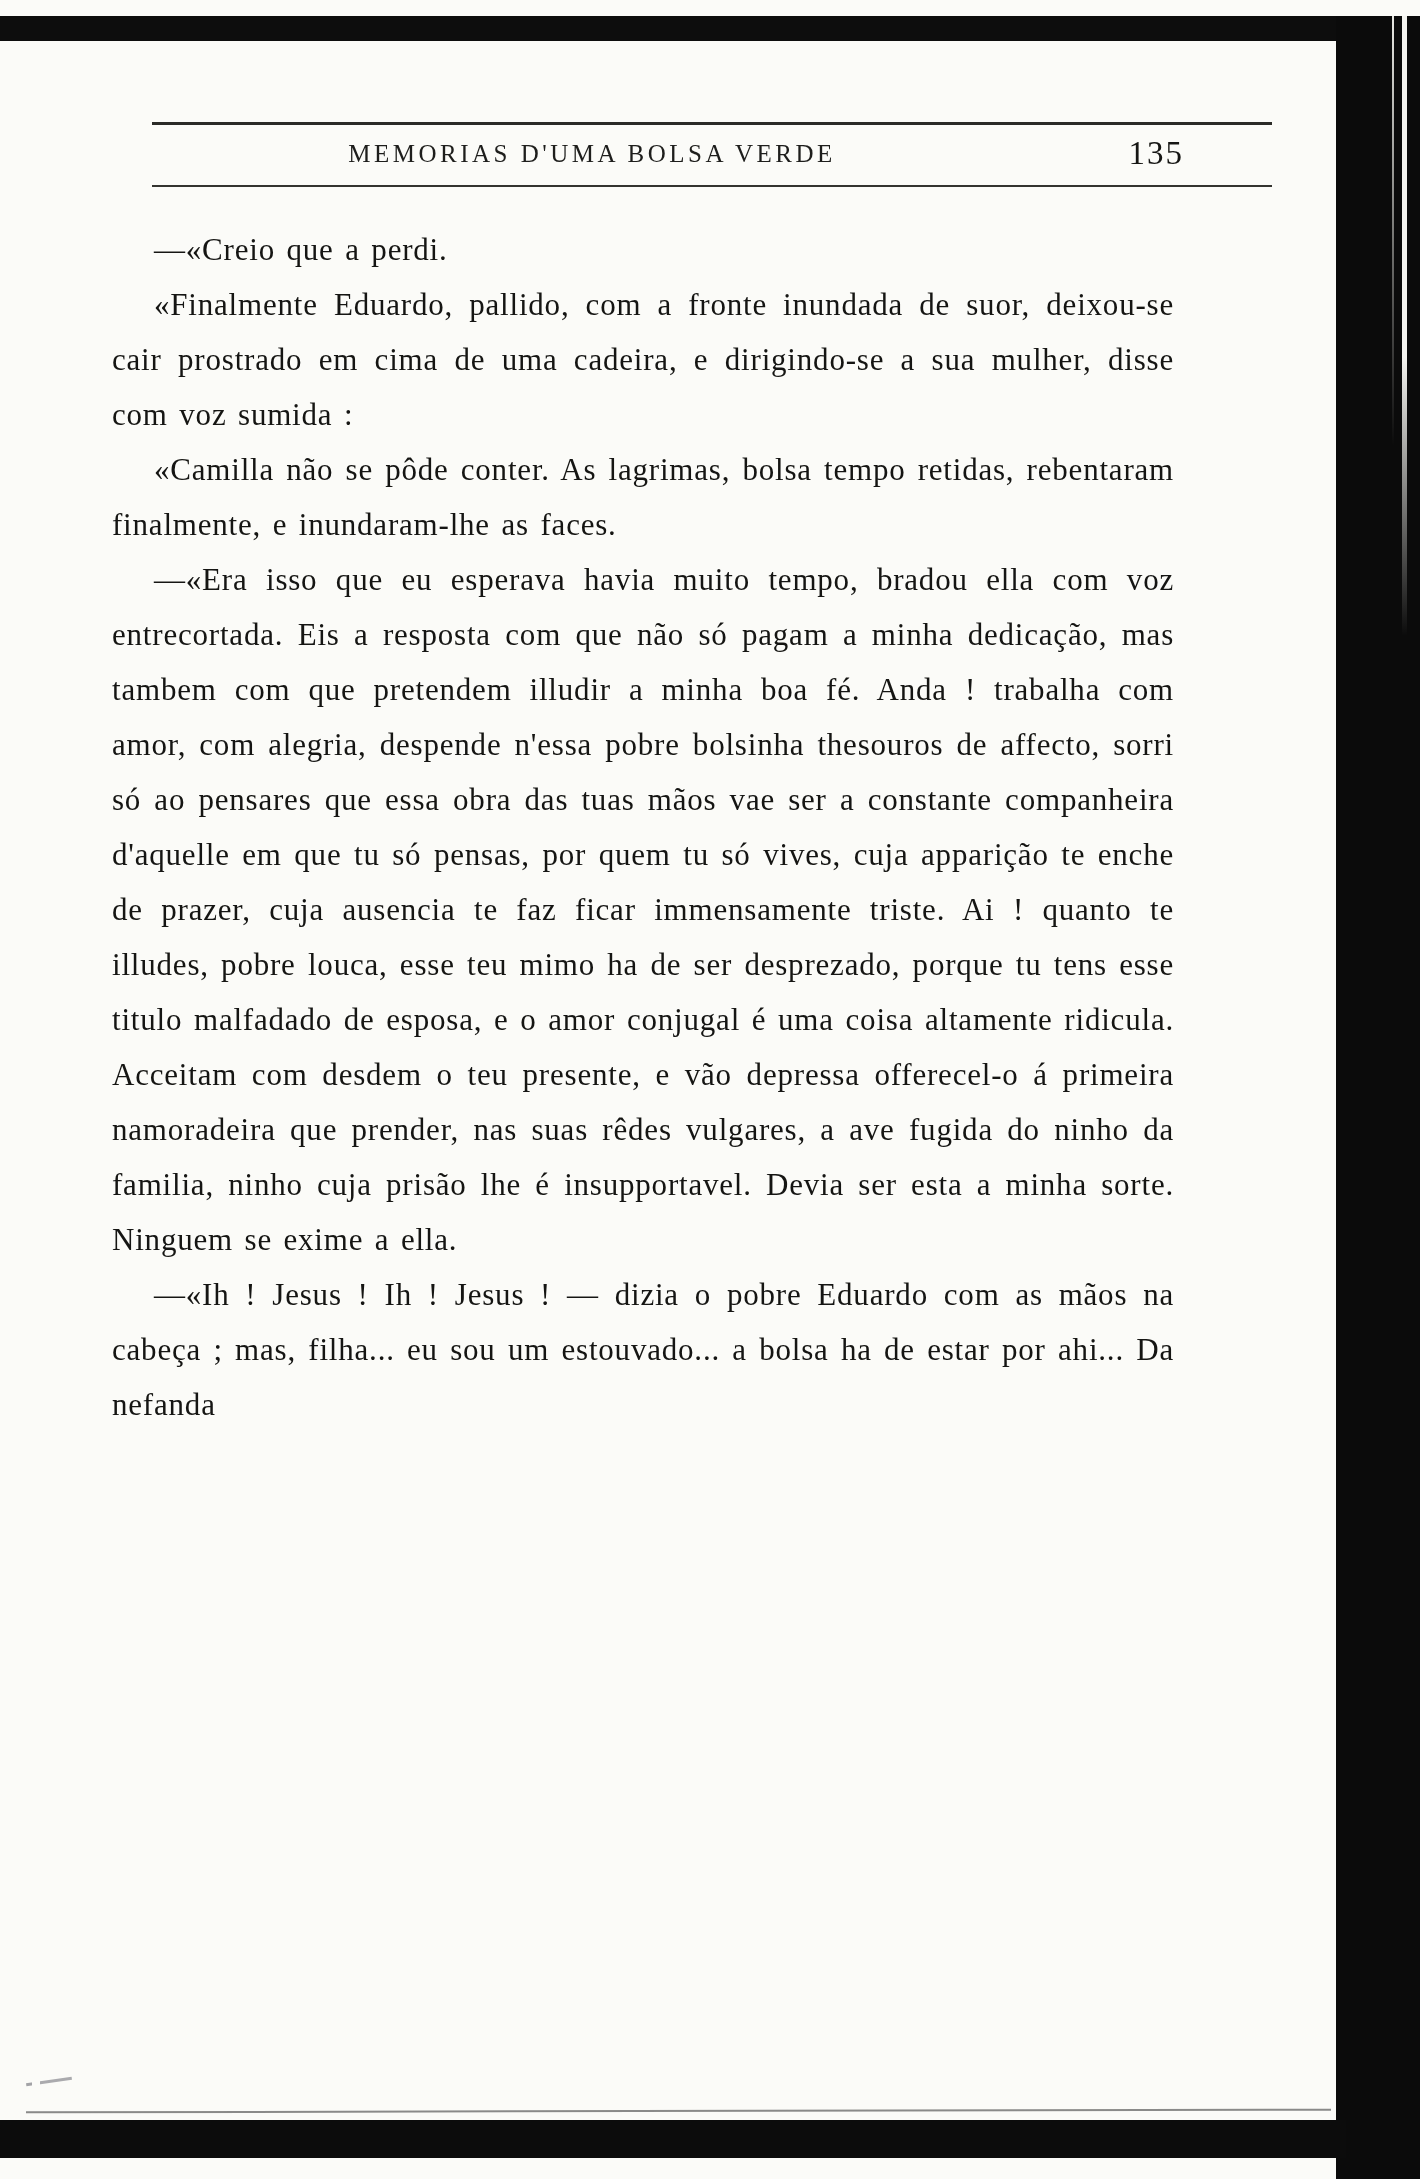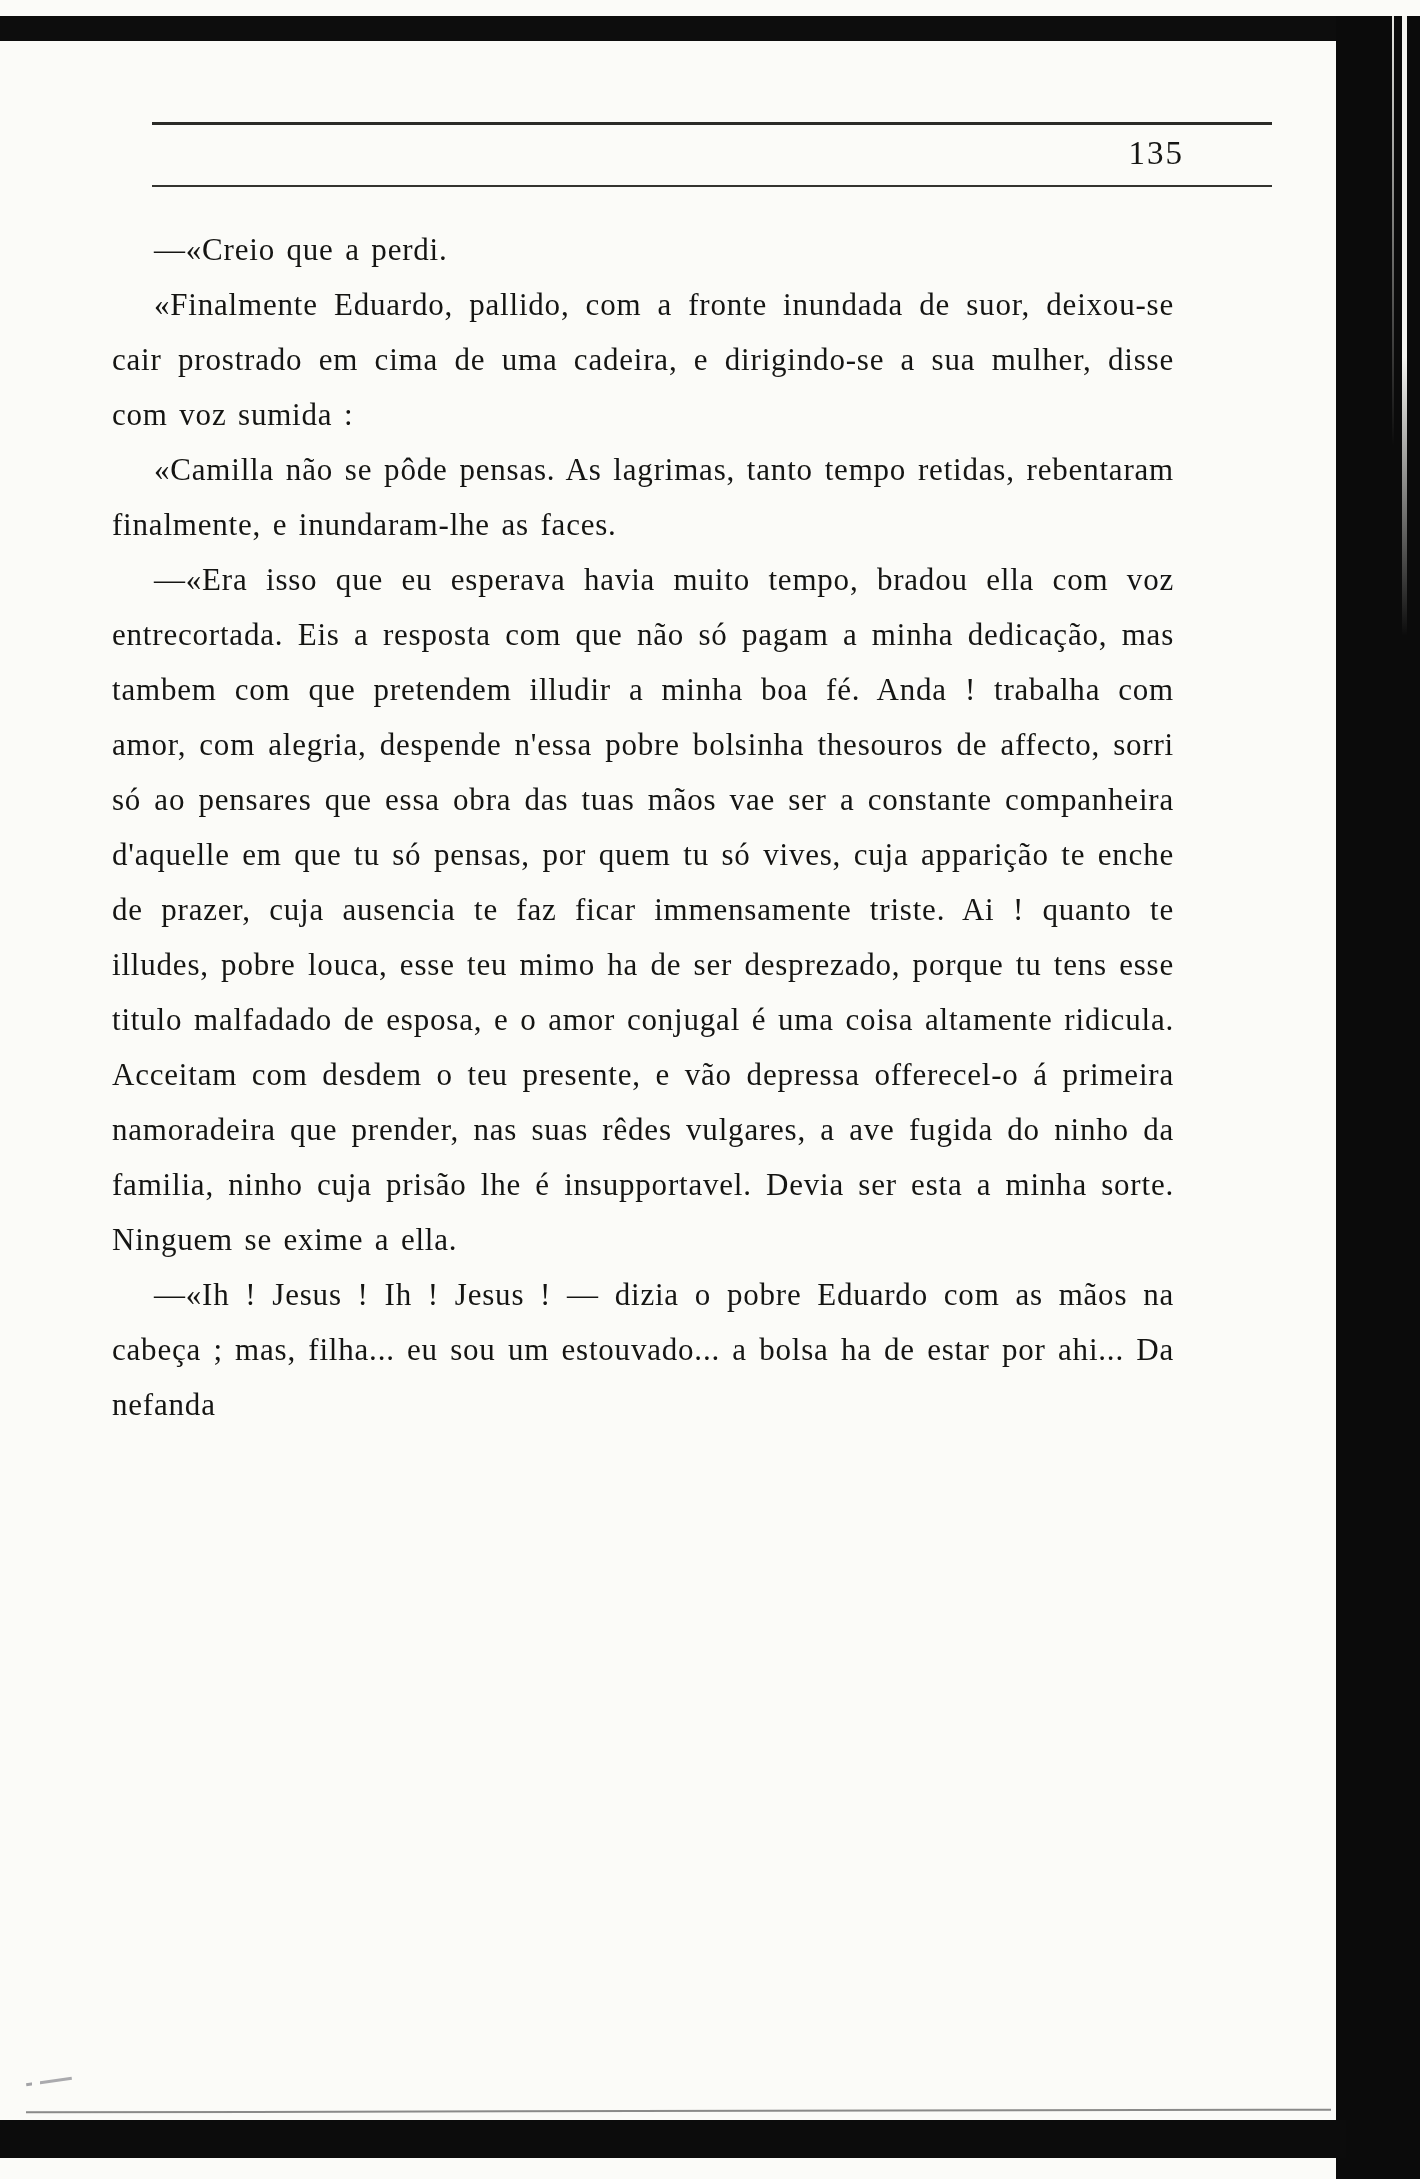--- a/index.html
+++ b/index.html
@@ -98,24 +98,25 @@
   <div class="binding-stripe-1"></div>
   <div class="binding-stripe-2"></div>
 </div>
 <div class="scan-bottom-hairline"></div>
 <div class="scan-bottom-bar"></div>
 <div class="pencil-mark"></div>
 
 <div class="header">
   <div class="rule"></div>
   <div class="header-row">
+    <span class="running-title">MEMORIAS D'UMA BOLSA VERDE</span>
     <span class="page-number">135</span>
   </div>
   <div class="rule thin"></div>
 </div>
 
 <div class="body-text">
   <p>—«Creio que a perdi.</p>
   <p>«Finalmente Eduardo, pallido, com a fronte inundada de suor, deixou-se cair prostrado em cima de uma cadeira, e dirigindo-se a sua mulher, disse com voz sumida :</p>
-  <p>«Camilla não se pôde pensas. As lagrimas, tanto tempo retidas, rebentaram finalmente, e inundaram-lhe as faces.</p>
+  <p>«Camilla não se pôde conter. As lagrimas, bolsa tempo retidas, rebentaram finalmente, e inundaram-lhe as faces.</p>
   <p>—«Era isso que eu esperava havia muito tempo, bradou ella com voz entrecortada. Eis a resposta com que não só pagam a minha dedicação, mas tambem com que pretendem illudir a minha boa fé. Anda ! trabalha com amor, com alegria, despende n'essa pobre bolsinha thesouros de affecto, sorri só ao pensares que essa obra das tuas mãos vae ser a constante companheira d'aquelle em que tu só pensas, por quem tu só vives, cuja apparição te enche de prazer, cuja ausencia te faz ficar immensamente triste. Ai ! quanto te illudes, pobre louca, esse teu mimo ha de ser desprezado, porque tu tens esse titulo malfadado de esposa, e o amor conjugal é uma coisa altamente ridicula. Acceitam com desdem o teu presente, e vão depressa offerecel-o á primeira namoradeira que prender, nas suas rêdes vulgares, a ave fugida do ninho da familia, ninho cuja prisão lhe é insupportavel. Devia ser esta a minha sorte. Ninguem se exime a ella.</p>
   <p>—«Ih ! Jesus ! Ih ! Jesus ! — dizia o pobre Eduardo com as mãos na cabeça ; mas, filha... eu sou um estouvado... a bolsa ha de estar por ahi... Da nefanda</p>
 </div>
 
 </body></html>

